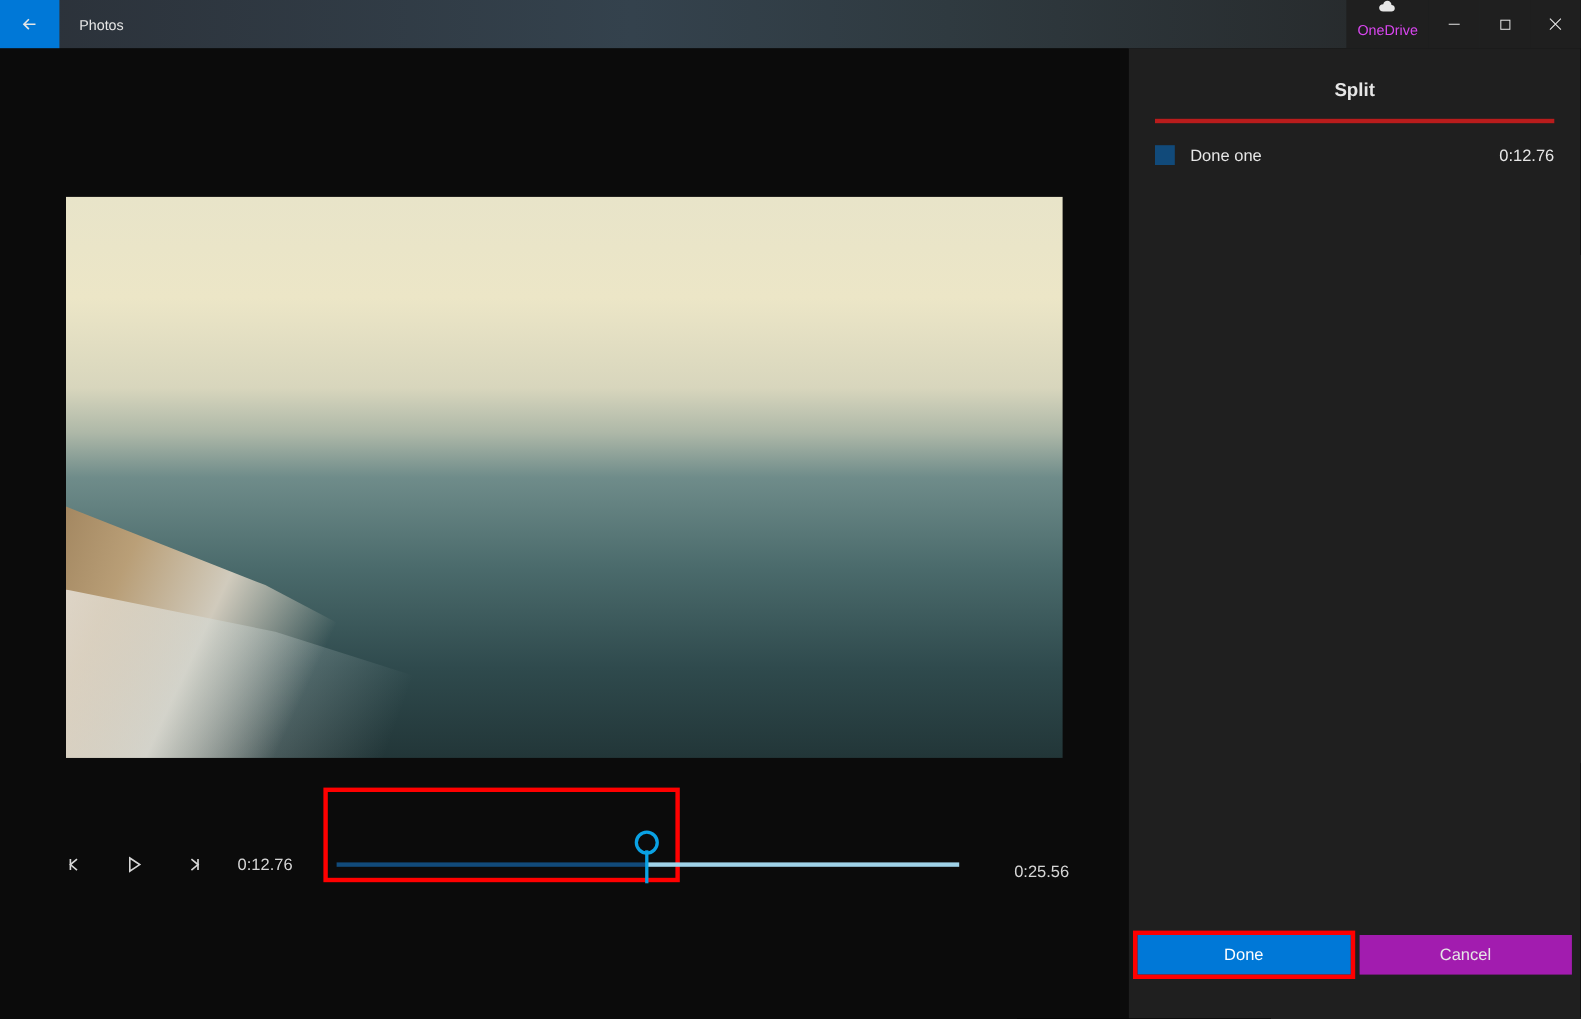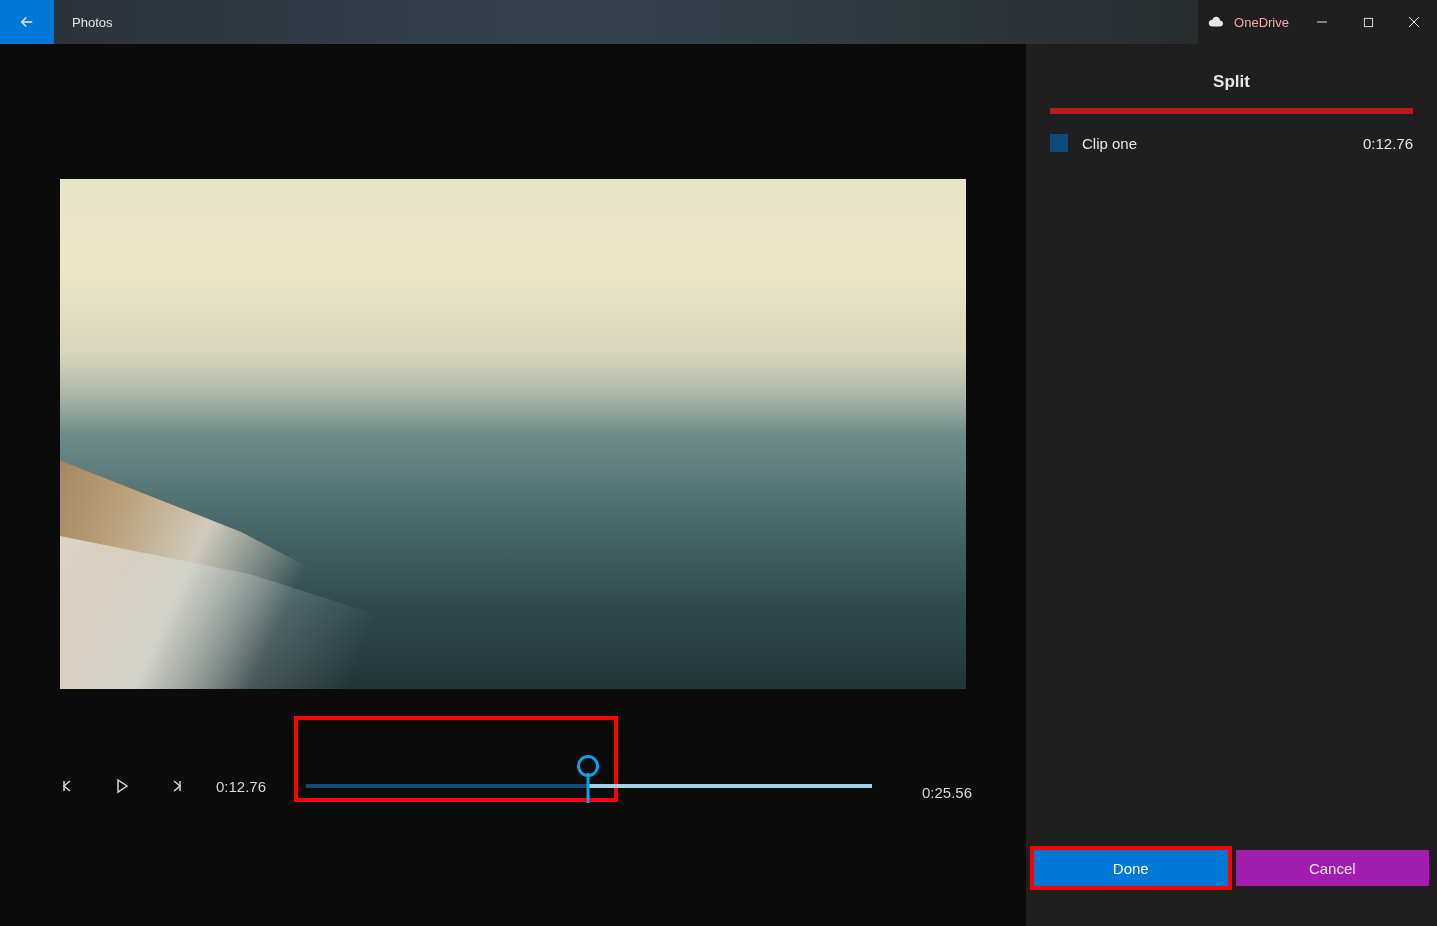--- a/index.html
+++ b/index.html
@@ -35,21 +35,22 @@
   align-items: center;
   flex: 1;
   color: #e6e6e6;
 }
 .titlebar .onedrive {
   display: flex;
   align-items: center;
   gap: 8px;
   padding: 0 10px;
   background: #1f1f1f;
-  color: #fca5a5;
+  color: #d946ef;
+  flex-direction: column;
 }
 .titlebar .winctrl {
   width: 46px;
   display: flex;
   align-items: center;
   justify-content: center;
   background: #1f1f1f;
 }
 .titlebar svg { stroke: #e6e6e6; fill: none; }
 
@@ -166,21 +167,21 @@
   display: flex;
   flex-direction: column;
   color: #e6e6e6;
 }
 .side .panel-title {
   text-align: center;
   font-size: 17px;
   font-weight: 600;
   padding: 28px 0 16px;
   margin: 0 24px;
-  border-bottom: 6px solid #b91c1c;
+  border-bottom: 4px solid #b91c1c;
 }
 .clip-list { padding: 20px 24px; display: flex; flex-direction: column; gap: 24px; }
 .clip-row {
   display: flex; align-items: center; gap: 14px;
   font-size: 15px; color: #e6e6e6;
 }
 .clip-row .swatch { width: 18px; height: 18px; }
 .clip-row .dur { margin-left: auto; }
 
 .side .footer {
@@ -289,21 +290,21 @@
         <div class="end-time">0:25.56</div>
       </div>
     </div>
 
     <div class="side">
       <div class="panel-title">Split</div>
 
       <div class="clip-list">
         <div class="clip-row">
           <div class="swatch" style="background:#114a7a"></div>
-          <span>Clip one</span>
+          <span>Done one</span>
           <span class="dur">0:12.76</span>
         </div>
       </div>
 
       <div class="footer">
         <div class="highlight-box-2"></div>
         <div class="btn primary">
           <span>Done</span>
         </div>
         <div class="btn secondary">

